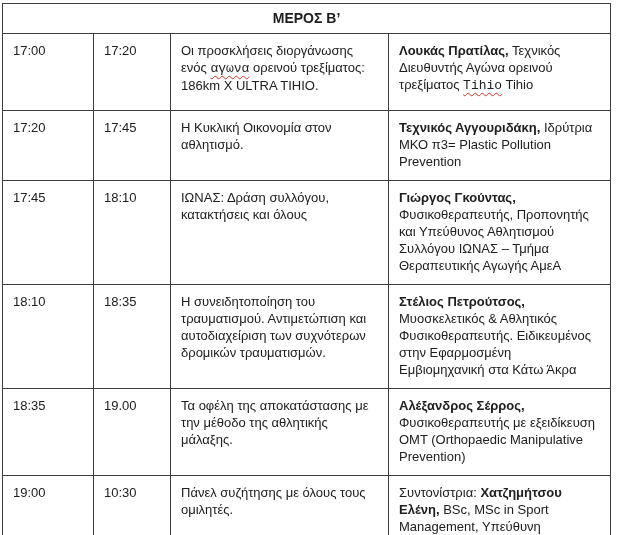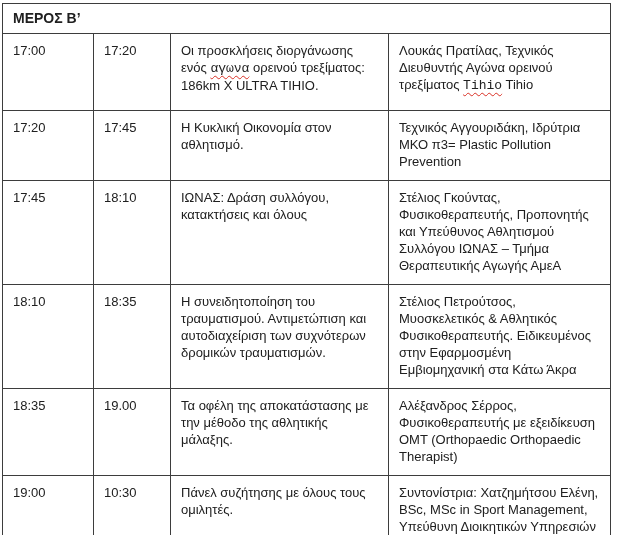--- a/index.html
+++ b/index.html
@@ -22,29 +22,29 @@
   table.schedule th, table.schedule td {
     border: 1px solid var(--border, #3d3d3d);
     vertical-align: top;
     color: var(--text, #202020);
     font-size: 13px;
     line-height: 17px;
     padding: 8px 10px 10px 10px;
     word-wrap: break-word;
   }
   table.schedule th {
-    text-align: left;
+    text-align: center;
     font-size: 14px;
     font-weight: bold;
     padding: 6px 10px;
     height: 30px;
     box-sizing: border-box;
     vertical-align: middle;
   }
-  .b { font-weight: normal; }
+  .b { font-weight: bold; }
   .sq {
     text-decoration-line: underline;
     text-decoration-style: wavy;
     text-decoration-color: var(--squiggle, #d93025);
     text-decoration-thickness: 1px;
     text-underline-offset: 3px;
     font-family: Liberation Mono, monospace;
   }
 </style>
 </head>
@@ -73,33 +73,33 @@
         <tr style="height: 67px;">
           <td><span>17:20</span></td>
           <td><span>17:45</span></td>
           <td><span>Η Κυκλική Οικονομία στον αθλητισμό.</span></td>
           <td><span class="b">Τεχνικός Αγγουριδάκη,</span><span> Ιδρύτρια ΜΚΟ π3= Plastic Pollution Prevention</span></td>
         </tr>
         <tr style="height: 93px;">
           <td><span>17:45</span></td>
           <td><span>18:10</span></td>
           <td><span>ΙΩΝΑΣ: Δράση συλλόγου, κατακτήσεις και όλους</span></td>
-          <td><span class="b">Στέλιος Γκούντας,</span><span> Φυσικοθεραπευτής, Προπονητής και Υπεύθυνος Αθλητισμού Συλλόγου ΙΩΝΑΣ – Τμήμα Θεραπευτικής Αγωγής ΑμεΑ</span></td>
+          <td><span class="b">Γιώργος Γκούντας,</span><span> Φυσικοθεραπευτής, Προπονητής και Υπεύθυνος Αθλητισμού Συλλόγου ΙΩΝΑΣ – Τμήμα Θεραπευτικής Αγωγής ΑμεΑ</span></td>
         </tr>
         <tr style="height: 93px;">
           <td><span>18:10</span></td>
           <td><span>18:35</span></td>
           <td><span>Η συνειδητοποίηση του τραυματισμού. Αντιμετώπιση και αυτοδιαχείριση των συχνότερων δρομικών τραυματισμών.</span></td>
           <td><span class="b">Στέλιος Πετρούτσος,</span><span> Μυοσκελετικός &amp; Αθλητικός Φυσικοθεραπευτής. Ειδικευμένος στην Εφαρμοσμένη Εμβιομηχανική στα Κάτω Άκρα</span></td>
         </tr>
         <tr style="height: 85px;">
           <td><span>18:35</span></td>
           <td><span>19.00</span></td>
           <td><span>Τα οφέλη της αποκατάστασης με την μέθοδο της αθλητικής μάλαξης.</span></td>
-          <td><span class="b">Αλέξανδρος Σέρρος,</span><span> Φυσικοθεραπευτής με εξειδίκευση OMT (Orthopaedic Orthopaedic Therapist)</span></td>
+          <td><span class="b">Αλέξανδρος Σέρρος,</span><span> Φυσικοθεραπευτής με εξειδίκευση OMT (Orthopaedic Manipulative Prevention)</span></td>
         </tr>
         <tr style="height: 79px;">
           <td><span>19:00</span></td>
           <td><span>10:30</span></td>
           <td><span>Πάνελ συζήτησης με όλους τους ομιλητές.</span></td>
           <td><span>Συντονίστρια: </span><span class="b">Χατζημήτσου Ελένη,</span><span> BSc, MSc in Sport Management, Υπεύθυνη Διοικητικών Υπηρεσιών Atromitos Ultra Run</span></td>
         </tr>
       </tbody>
   </table>
 </div>

